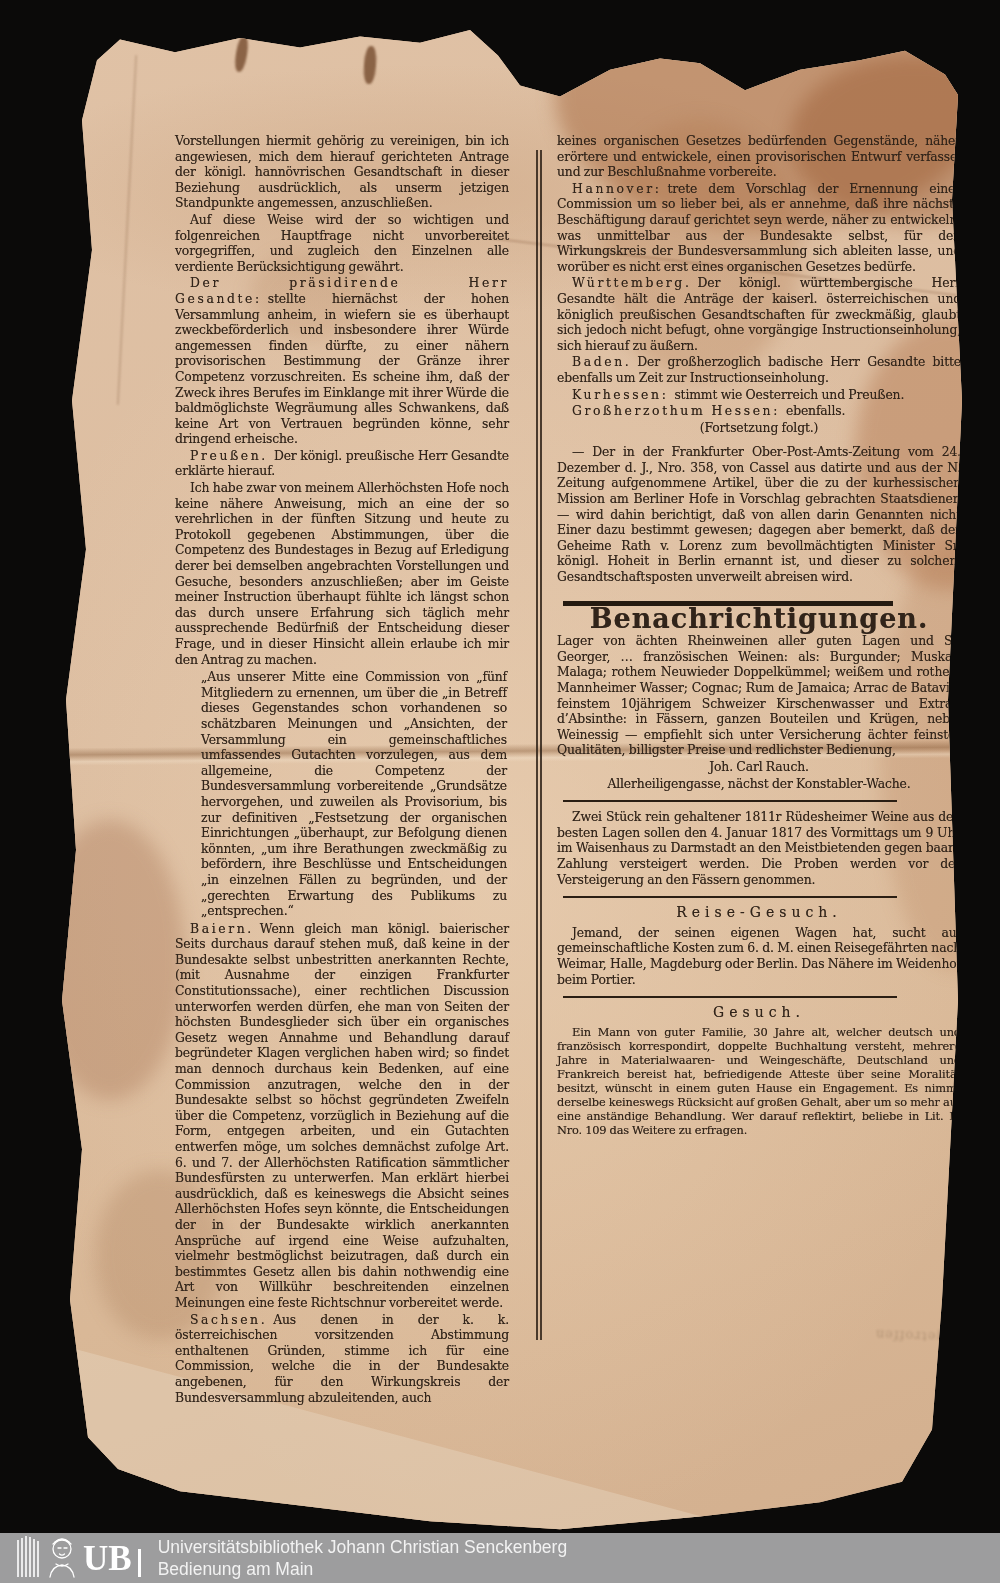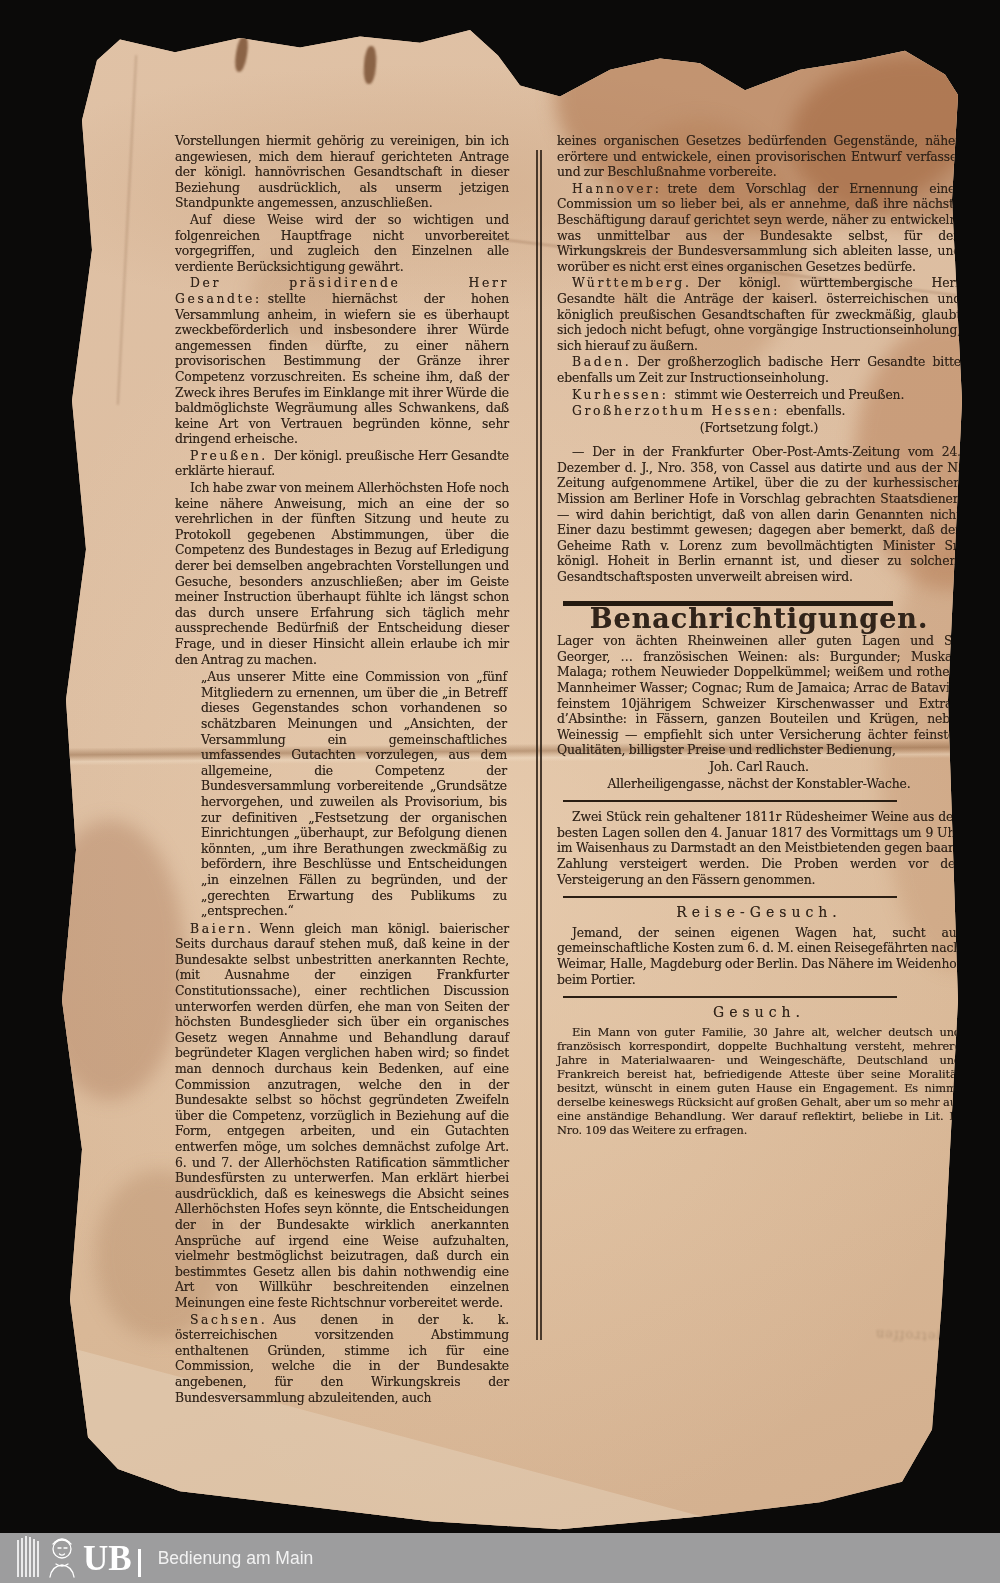--- a/index.html
+++ b/index.html
@@ -203,17 +203,18 @@
             <path d="M16.5 21 q2.5 2.2 5 0"></path>
             <path d="M7 44 q2 -11 12 -12 q10 1 12 12"></path>
             <path d="M13 31 q6 4 12 0"></path>
           </g>
         </svg>
       </span>
       <span class="ub">UB</span>
       <span class="logo-bar"></span>
     </div>
     <div class="libtext">
+      <div>Universitätsbibliothek Johann Christian Senckenberg</div>
       <div>Bedienung am Main</div>
     </div>
   </div>
 
 </div>
 
 </body></html>

